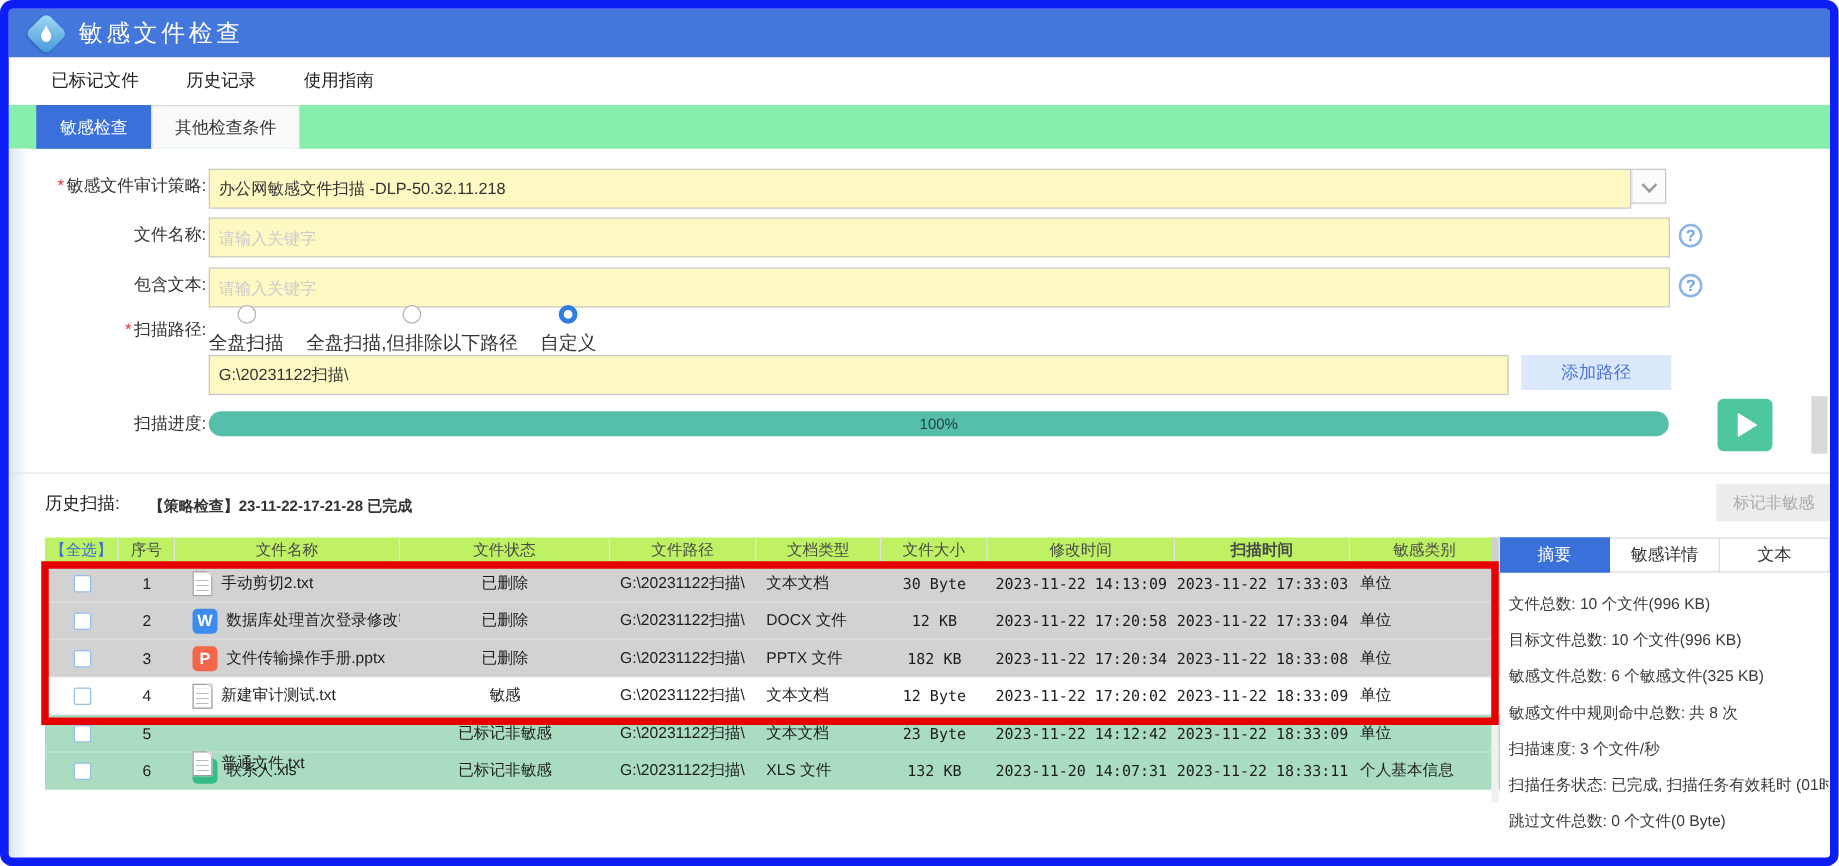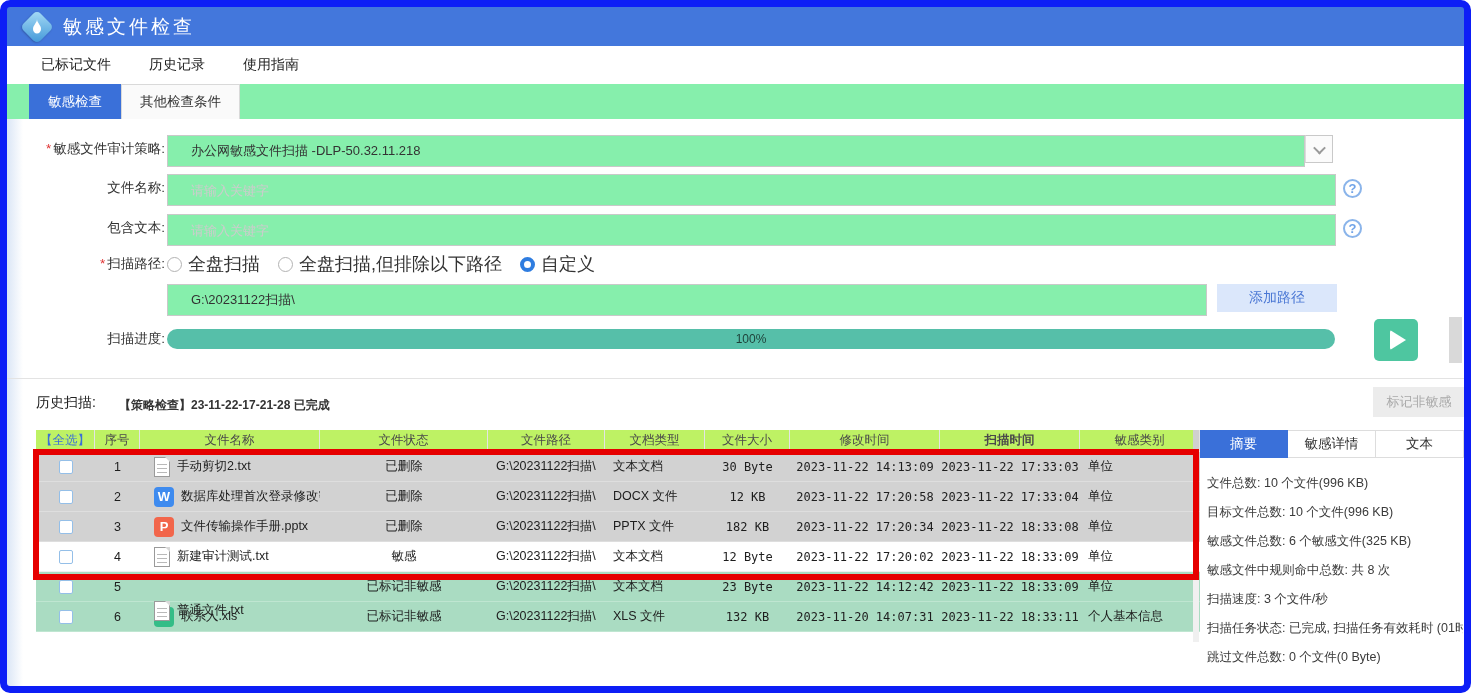--- a/index.html
+++ b/index.html
@@ -26,27 +26,27 @@
   .tabstrip { position:absolute; left:0; top:77px; right:0; height:35px; background:#86efac; display:flex; align-items:flex-end; padding-left:22px; }
   .tab { height:35px; display:flex; align-items:center; justify-content:center; font-size:13.5px; padding:0 18px; cursor:pointer; }
   .tab.active { background:#3a70d9; color:#fff; min-width:92px; }
   .tab.inactive { background:#fafafa; color:#333; border:1px solid #d9d9d9; border-bottom:none; }
 
   .gutter { position:absolute; left:0; top:112px; bottom:0; width:16px; background:linear-gradient(to right,#dbe6f6,#ffffff); }
 
   
   .flabel { position:absolute; left:10px; width:148px; text-align:right; font-size:13.5px; color:#333; line-height:28px; white-space:nowrap; }
   .star { color:#e03333; margin-right:2px; }
-  .inp { position:absolute; height:32px; border:1px solid #c9c9c9; background:#86efac; font-size:13px; color:#333; padding:0 23px; font-family:"Liberation Sans",sans-serif; }
+  .inp { position:absolute; height:32px; border:1px solid #c9c9c9; background:#fef9c3; font-size:13px; color:#333; padding:0 7px; font-family:"Liberation Sans",sans-serif; }
   .inp::placeholder { color:#ccc; }
   .ddbtn { position:absolute; width:28px; height:28px; border:1px solid #c9c9c9; border-left:1px solid #dcdcdc; background:#fbfbfb; display:flex; align-items:center; justify-content:center; cursor:pointer; }
   .chev { width:9px; height:9px; border-right:2px solid #9a9a9a; border-bottom:2px solid #9a9a9a; transform:rotate(45deg) translate(-1px,-1px); }
   .help { position:absolute; width:19px; height:19px; border:2px solid #8ab4ea; border-radius:50%; color:#6fa3e8; font-size:13px; font-weight:bold; display:flex; align-items:center; justify-content:center; cursor:pointer; }
   .radiogroup { position:absolute; left:160px; top:246px; height:22px; display:flex; align-items:center; gap:18px; }
-  .radio { display:flex; align-items:center; gap:6px; font-size:18px; color:#333; cursor:pointer; white-space:nowrap; }
+  .radio { display:flex; align-items:center; gap:6px; font-size:15px; color:#333; cursor:pointer; white-space:nowrap;flex-direction:column; }
   .rdot { width:15px; height:15px; border-radius:50%; border:1px solid #b3b3b3; background:#fff; flex:0 0 auto; }
   .rdot.on { border:4.5px solid #2f7de0; }
   .addpath { position:absolute; left:1210px; top:277px; width:120px; height:28px; background:#dbe7fb; color:#4a77d4; font-size:14px; border:none; cursor:pointer; font-family:"Liberation Sans",sans-serif; }
   .pbar { position:absolute; left:160px; top:322px; width:1168px; height:20px; background:#56bfa9; border-radius:10px; display:flex; align-items:center; justify-content:center; }
   .ptext { font-size:12px; color:#1e3f38; }
   .play { position:absolute; left:1367px; top:312px; width:44px; height:42px; background:#4ec6a0; border-radius:5px; display:flex; align-items:center; justify-content:center; cursor:pointer; }
   .play-tri { width:0; height:0; border-left:16px solid #fff; border-top:10px solid transparent; border-bottom:10px solid transparent; margin-left:4px; border-radius:2px; }
   .nub { position:absolute; left:1442px; top:310px; width:13px; height:46px; background:#d9d9d9; }
   .divider { position:absolute; left:0; top:371px; width:1457px; height:1px; background:#e3e3e3; }
 

